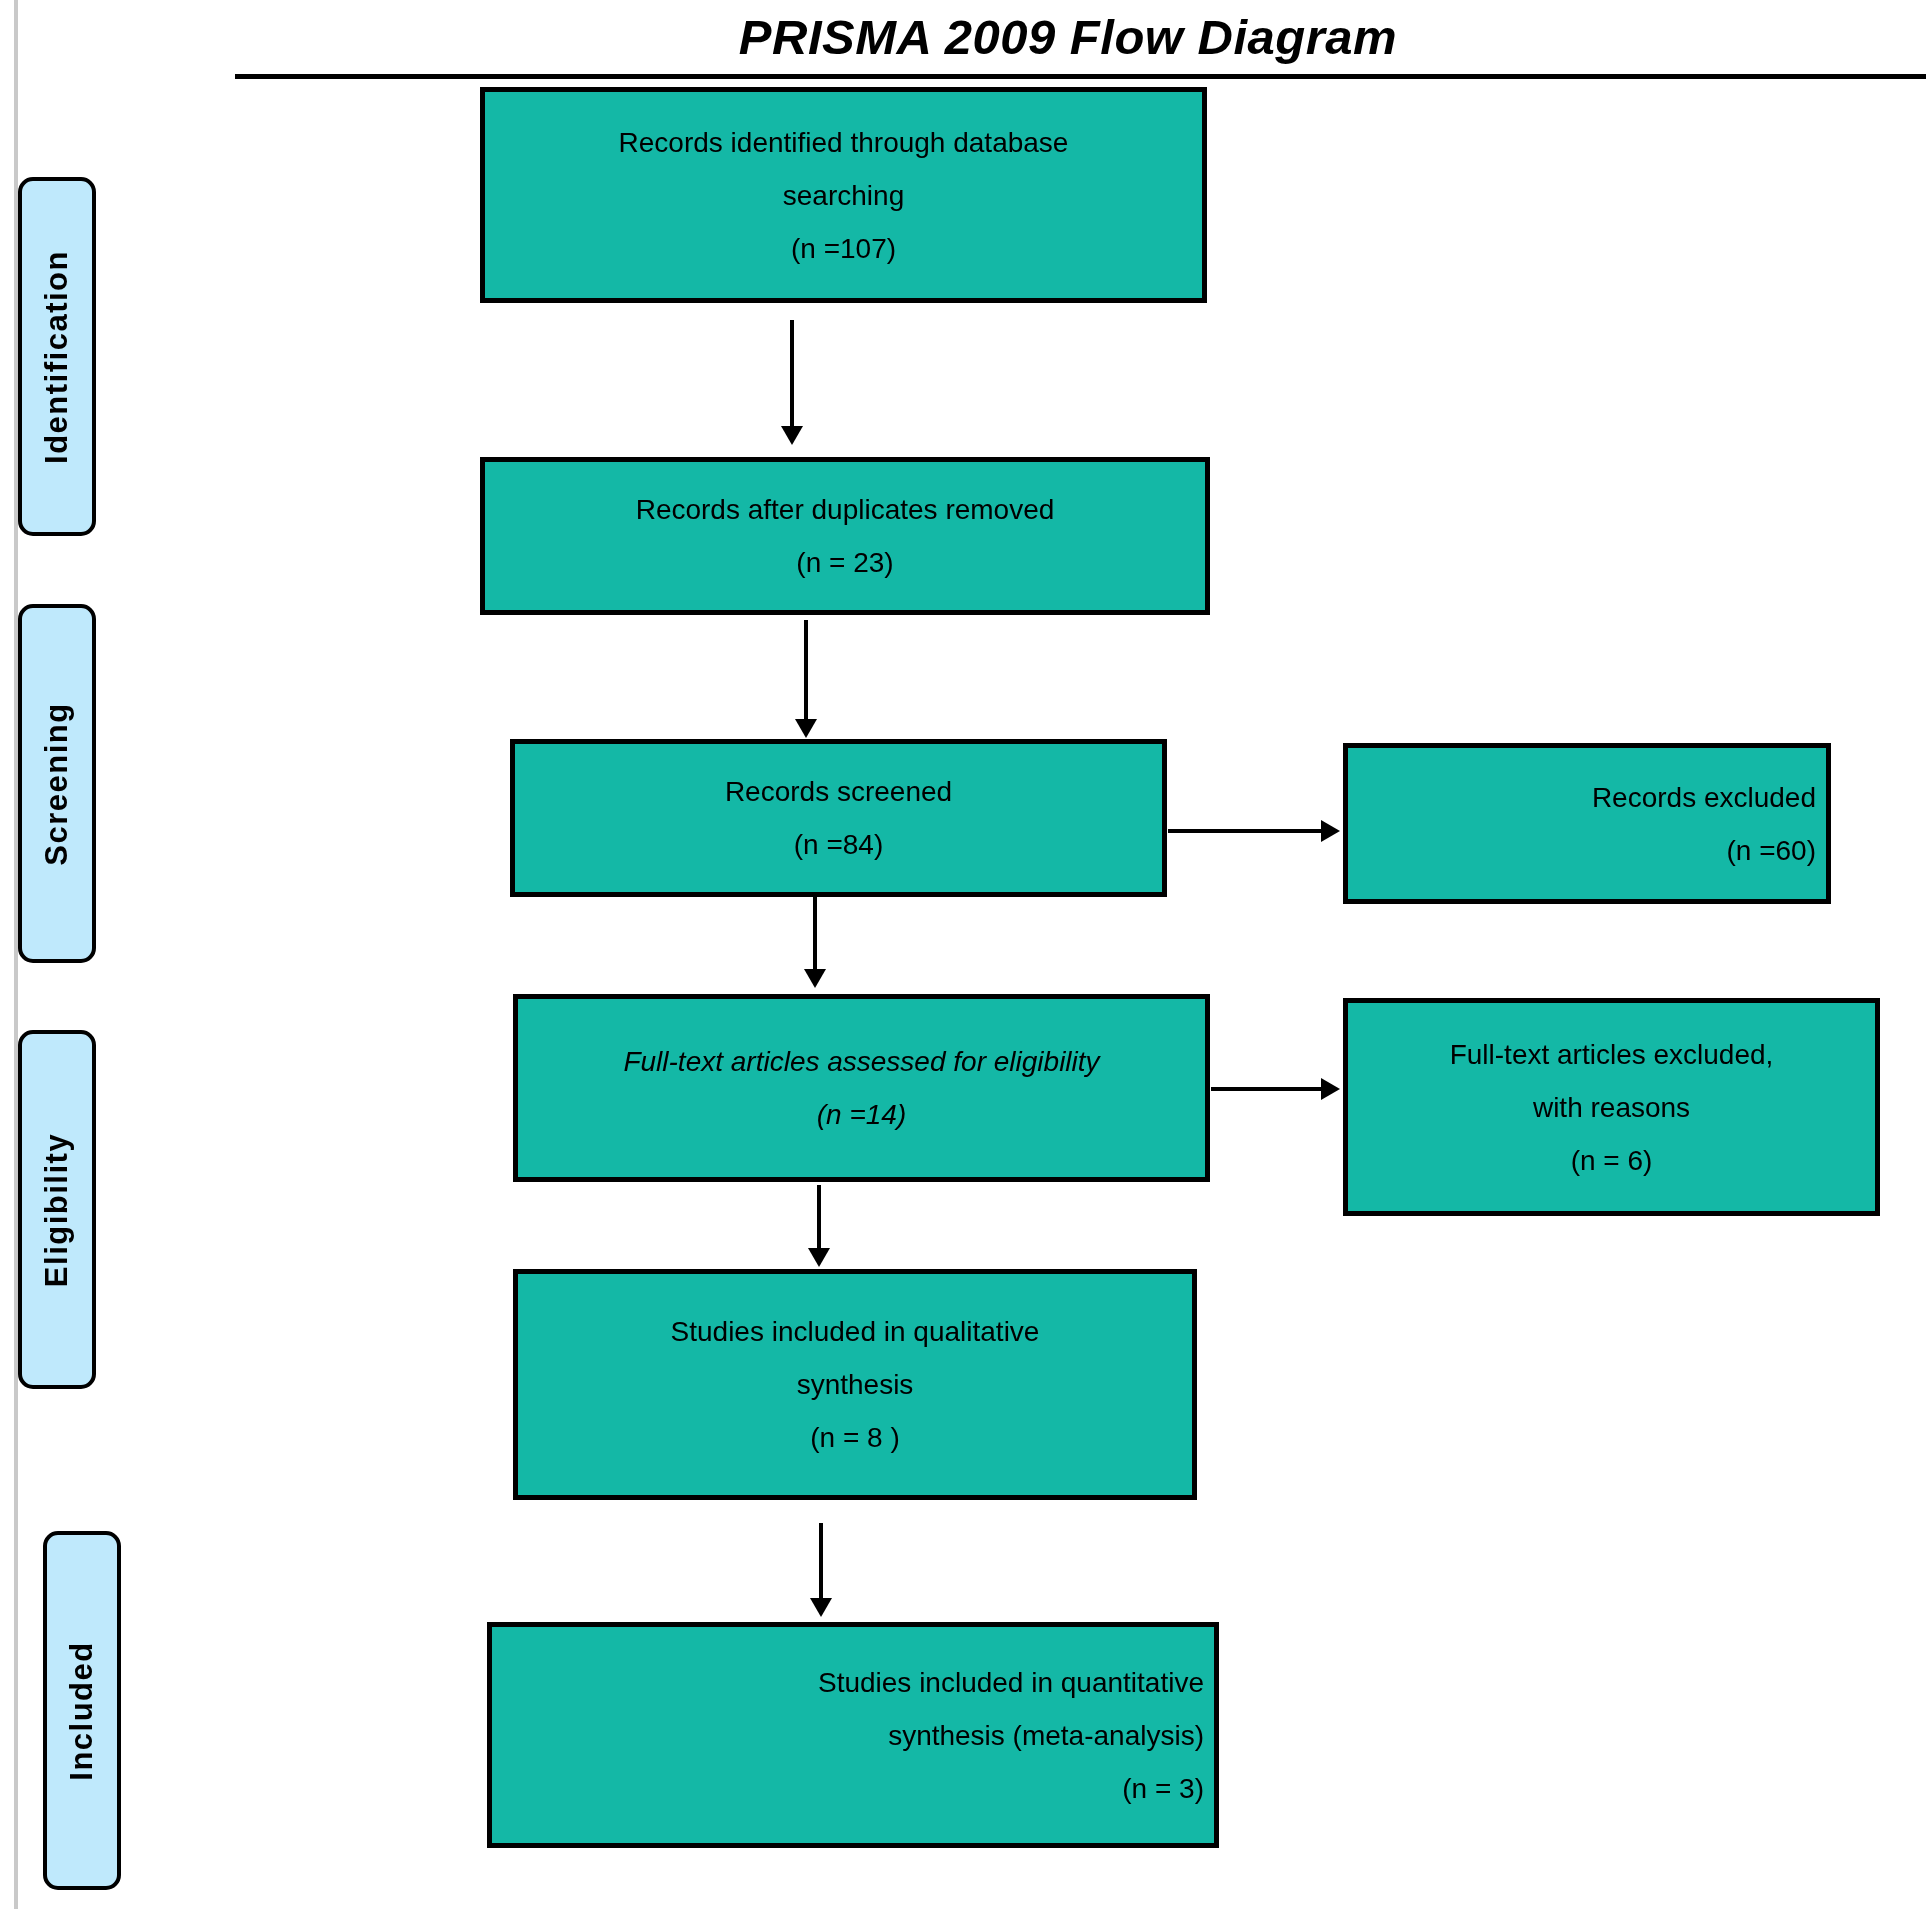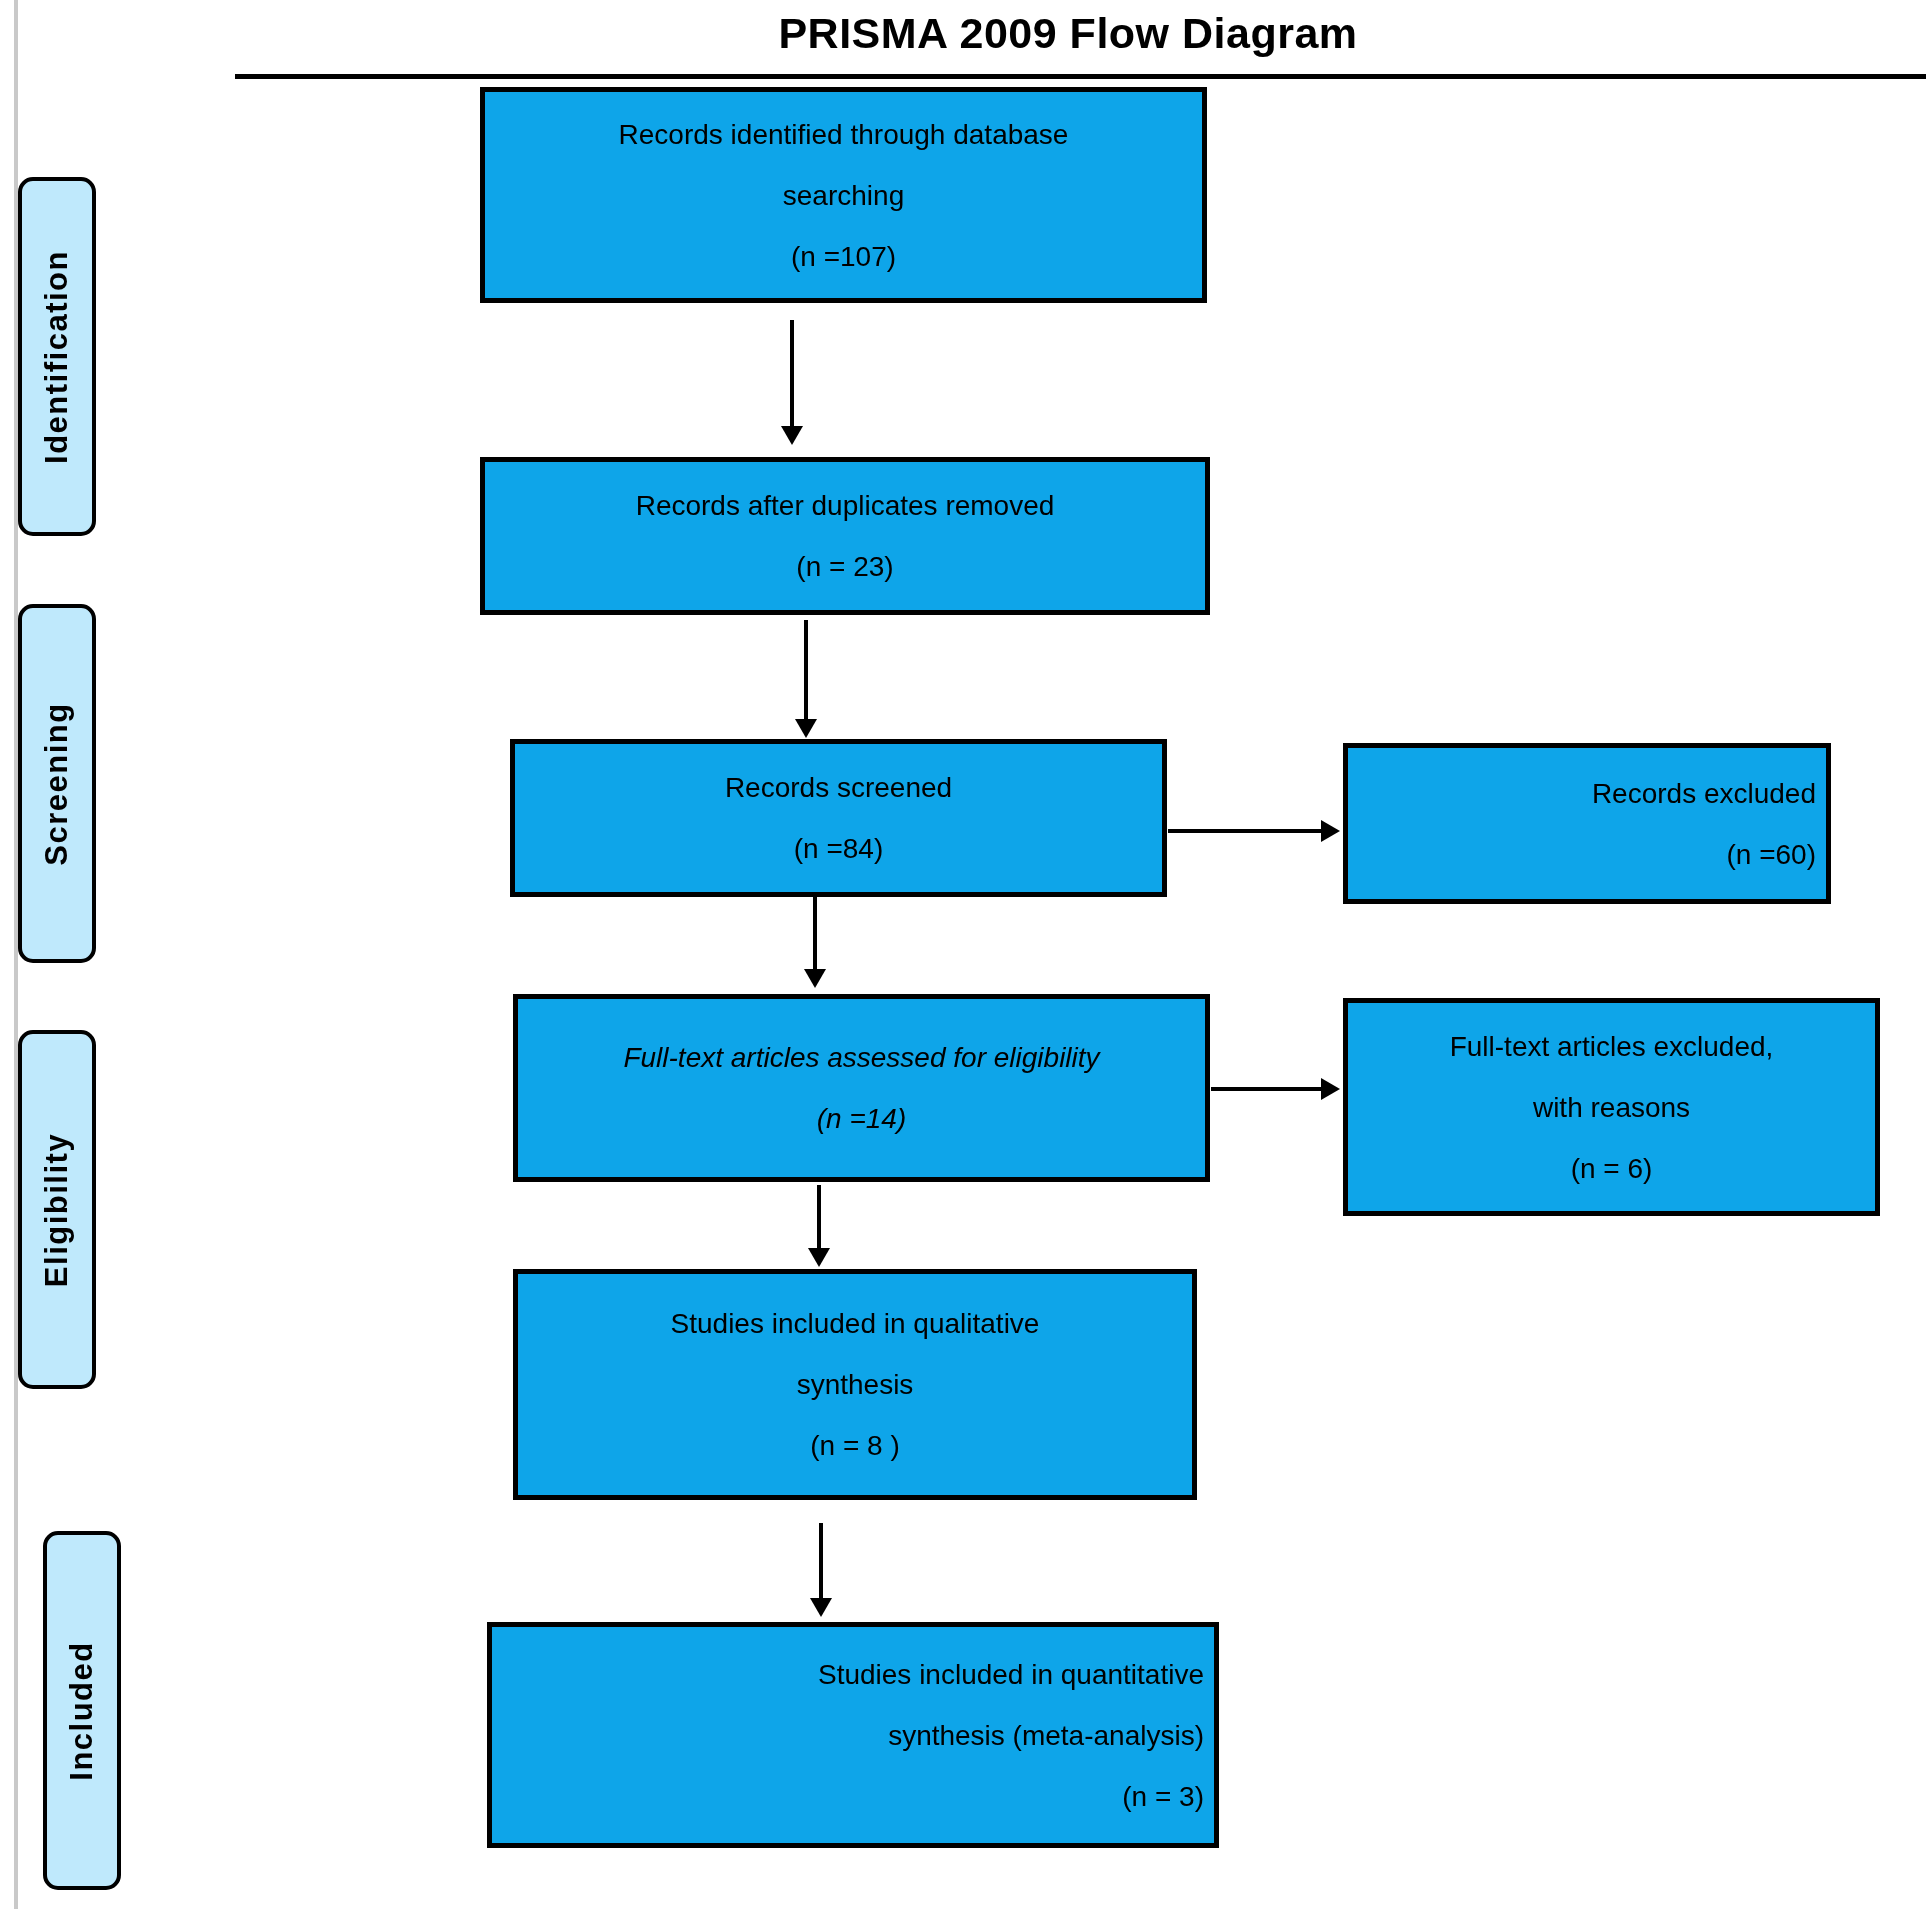--- a/index.html
+++ b/index.html
@@ -22,24 +22,25 @@
     width: 1926px; height: 1910px;
     background: #ffffff;
     overflow: hidden;
   }
 
   .page-title {
     position: absolute;
     left: 626px; top: 9px;
     width: 884px;
     text-align: center;
-    font-size: 43px;
+    font-size: 49px;
     font-weight: bold;
     letter-spacing: 0.5px;
     white-space: nowrap;
+    font-style: italic;
   }
 
   .title-underline {
     position: absolute;
     left: 235px; top: 74px;
     width: 1691px; height: 4.5px;
     background: #000;
   }
 
   .side-rail {
@@ -63,31 +64,30 @@
     transform: rotate(-90deg);
     transform-origin: center center;
     font-size: 31px;
     font-weight: bold;
     letter-spacing: 1.5px;
     white-space: nowrap;
   }
 
   .flow-box {
     position: absolute;
-    background: #0ea5e9;
+    background: #14b8a6;
     border: 5px solid #000;
     display: flex;
     flex-direction: column;
     align-items: center;
     justify-content: center;
     text-align: center;
     font-size: 28px;
     line-height: 53px;
     padding: 0 10px;
-    gap: 8px;
   }
   .flow-box .line { white-space: nowrap; }
 
   .varrow { position: absolute; width: 22px; }
   .varrow .shaft {
     position: absolute;
     left: 50%; transform: translateX(-50%);
     top: 0; bottom: 17px;
     width: 4px;
     background: #000;

